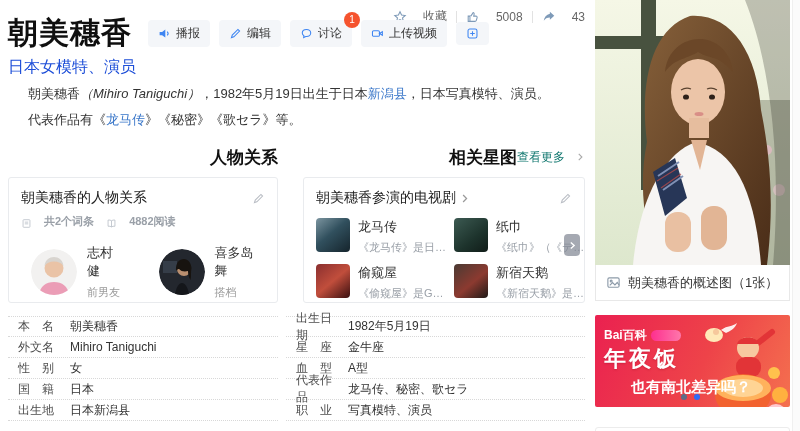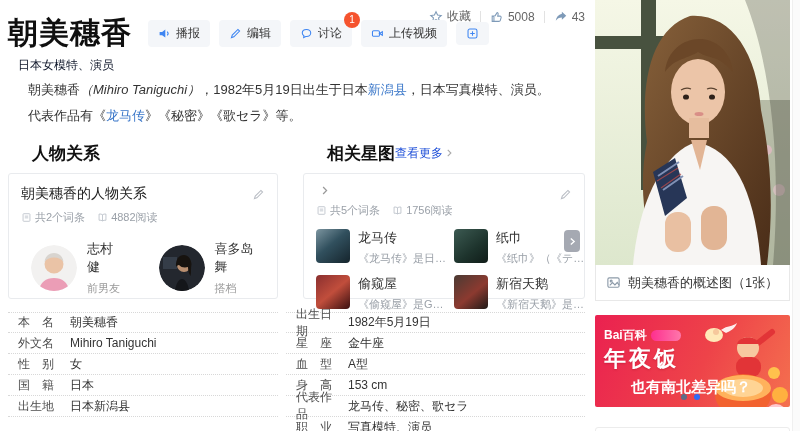--- a/index.html
+++ b/index.html
@@ -5,59 +5,59 @@
   * { margin:0; padding:0; box-sizing:border-box; }
   html,body { width:800px; height:431px; }
   body { font-family:"Liberation Sans","DejaVu Sans",sans-serif; background:#fff; overflow:hidden; }
   .page { position:relative; width:800px; height:431px; background:#fff; overflow:hidden; }
 
   
   .main { position:absolute; left:8px; top:0; width:577px; }
 
   .stats { position:absolute; top:8px; right:0; display:flex; align-items:center; gap:9px;
            font-size:12px; color:#666; }
-  .stat { display:flex; align-items:center; gap:4px; cursor:pointer; }
+  .stat { display:flex; align-items:center; gap:16px; cursor:pointer; }
   .stat svg { width:14px; height:14px; color:#7e9ab8; }
   .vdiv { width:1px; height:12px; background:#e2e2e2; }
 
   .title-row { display:flex; align-items:flex-end; padding-top:16px; }
   h1.title { font-size:30px; font-weight:600; color:#0f0f0f; line-height:1.1; letter-spacing:1px; }
   .toolbar { display:flex; align-items:center; gap:9px; margin-left:16px; margin-bottom:2px; }
   .btn { position:relative; display:inline-flex; align-items:center; gap:5px; background:#f4f6f9;
          border:none; border-radius:4px; padding:5px 10px; font-size:12px; color:#333;
          font-family:inherit; cursor:pointer; }
   .btn svg { width:13px; height:13px; color:#3f86f2; }
   .badge { position:absolute; top:-8px; right:-8px; min-width:16px; height:16px; padding:0 4px;
            border-radius:9px; background:#f5532e; color:#fff; font-size:10px; line-height:16px;
            text-align:center; }
 
-  .subtitle { margin-top:8px; font-size:12px; color:#0f172a;margin-left:10px; }
+  .subtitle { margin-top:8px; font-size:16px; color:#1d4ed8; }
 
   .summary { margin-top:3px; font-size:13px; color:#333; line-height:26px; }
   .summary p { text-indent:20px; }
   .lnk { color:#3a77c9; text-decoration:none; cursor:pointer; }
   .alias { font-style:italic; }
 
   
   .sections { display:flex; gap:15px; margin-top:11px; }
   .col-rel { width:270px; flex:none; }
   .col-star { width:292px; flex:none;padding-left:10px; }
-  .sec-head { display:flex; justify-content:flex-start; align-items:center; height:26px;margin-left:24px; }
+  .sec-head { display:flex; justify-content:flex-end; align-items:center; height:26px;margin-left:24px; }
   .sec-title { font-size:17px; font-weight:700; color:#111; }
-  .more { display:flex; align-items:center; gap:1px; font-size:12px; color:#1d4ed8; cursor:pointer; }
+  .more { display:flex; align-items:center; gap:10px; font-size:12px; color:#0f766e; cursor:pointer; }
   .more svg { width:10px; height:10px; color:#aaa; }
 
   .card { position:relative; margin-top:7px; height:126px; border:1px solid #e9ebee;
           border-radius:3px; padding:11px 12px; }
   .card-title { display:flex; align-items:center; font-size:14px; color:#222; cursor:pointer; }
   .card-title svg { width:11px; height:11px; color:#999; margin-left:3px; }
   .card-edit { position:absolute; right:12px; top:13px; color:#b9bdc4; cursor:pointer; }
   .card-edit svg { width:13px; height:13px; }
   .card-meta { display:flex; align-items:center; gap:12px; margin-top:7px; font-size:11px; color:#9aa0a8; }
-  .meta-item { display:flex; align-items:center; gap:3px; }
+  .meta-item { display:flex; align-items:flex-end; gap:12px;font-weight:bold; }
   .meta-item svg { width:11px; height:11px; color:#b9bfc7; }
 
   .people { display:flex; gap:34px; margin-top:15px; padding-left:10px; }
   .person { display:flex; align-items:center; gap:10px; cursor:pointer; }
   .avatar { width:46px; height:46px; border-radius:50%; overflow:hidden; flex:none; }
   .avatar svg { display:block; width:46px; height:46px; }
   .p-name { font-size:13px; color:#333; }
   .p-rel  { font-size:11px; color:#999; margin-top:5px; }
 
   .star-grid { display:grid; grid-template-columns:1fr 1fr; gap:9px 6px; margin-top:11px; }
@@ -259,45 +259,30 @@
           <span class="sec-title">相关星图</span>
           <span class="more">
             <span>查看更多</span>
             <svg viewBox="0 0 16 16" fill="none" stroke="currentColor" stroke-width="1.8">
                 <path d="M6 3l5 5-5 5"></path>
               </svg>
           </span>
         </div>
         <div class="card">
           <div class="card-title">
+            <span>朝美穗香参演的电视剧</span>
             <svg viewBox="0 0 16 16" fill="none" stroke="currentColor" stroke-width="1.8">
                 <path d="M6 3l5 5-5 5"></path>
               </svg>
           </div>
           <div class="card-edit">
             <svg viewBox="0 0 16 16" fill="none" stroke="currentColor" stroke-width="1.3">
                 <path d="M3 13l1-3 7-7 2 2-7 7-3 1z"></path>
               </svg>
           </div>
-          <div class="card-meta">
-            <span class="meta-item">
-              <svg viewBox="0 0 16 16" fill="none" stroke="currentColor" stroke-width="1.2">
-                  <rect x="3" y="2.5" width="10" height="11" rx="1"></rect>
-                  <path d="M5.5 6h5M5.5 8.5h5"></path>
-                </svg>
-              <span>共5个词条</span>
-            </span>
-            <span class="meta-item">
-              <svg viewBox="0 0 16 16" fill="none" stroke="currentColor" stroke-width="1.2">
-                  <path d="M8 4C6.8 3 5 2.7 3 3v9c2-.3 3.8 0 5 1 1.2-1 3-1.3 5-1V3c-2-.3-3.8 0-5 1z"></path>
-                  <path d="M8 4v9"></path>
-                </svg>
-              <span>1756阅读</span>
-            </span>
-          </div>
           <div class="star-grid">
             <div class="star-item">
               <span class="thumb t1"></span>
               <div>
                 <div class="s-title">龙马传</div>
                 <div class="s-desc">《龙马传》是日本放...</div>
               </div>
             </div>
             <div class="star-item">
               <span class="thumb t2"></span>
@@ -359,24 +344,20 @@
           <span class="ilabel">出生日期</span>
           <span class="ival">1982年5月19日</span>
         </div>
         <div class="irow">
           <span class="ilabel">星　座</span>
           <span class="ival lnk">金牛座</span>
         </div>
         <div class="irow">
           <span class="ilabel">血　型</span>
           <span class="ival">A型</span>
-        </div>
-        <div class="irow">
-          <span class="ilabel">身　高</span>
-          <span class="ival">153 cm</span>
         </div>
         <div class="irow">
           <span class="ilabel">代表作品</span>
           <span class="ival">龙马传、秘密、歌セラ</span>
         </div>
         <div class="irow">
           <span class="ilabel">职　业</span>
           <span class="ival">写真模特、演员</span>
         </div>
       </div>

